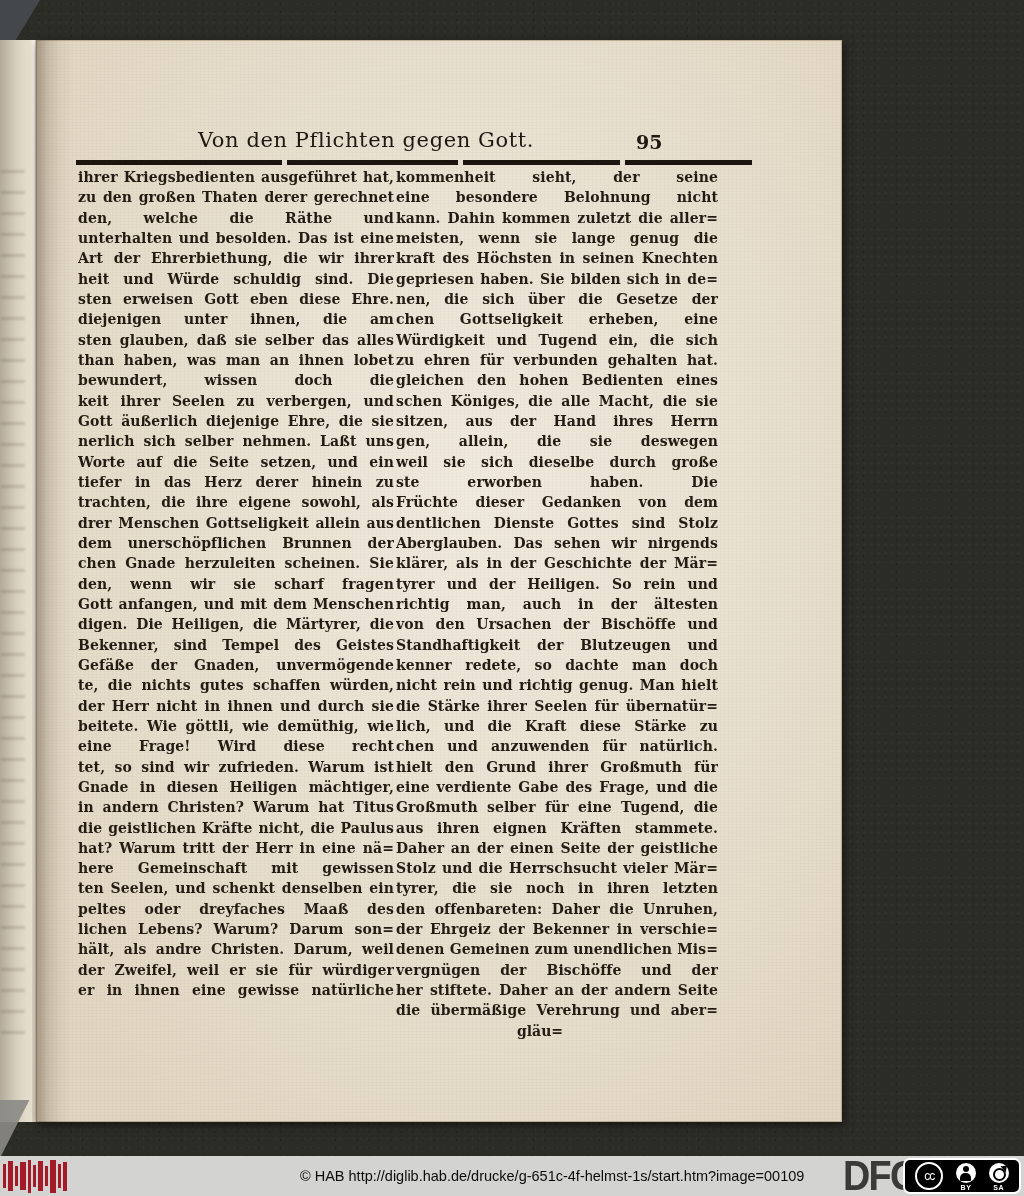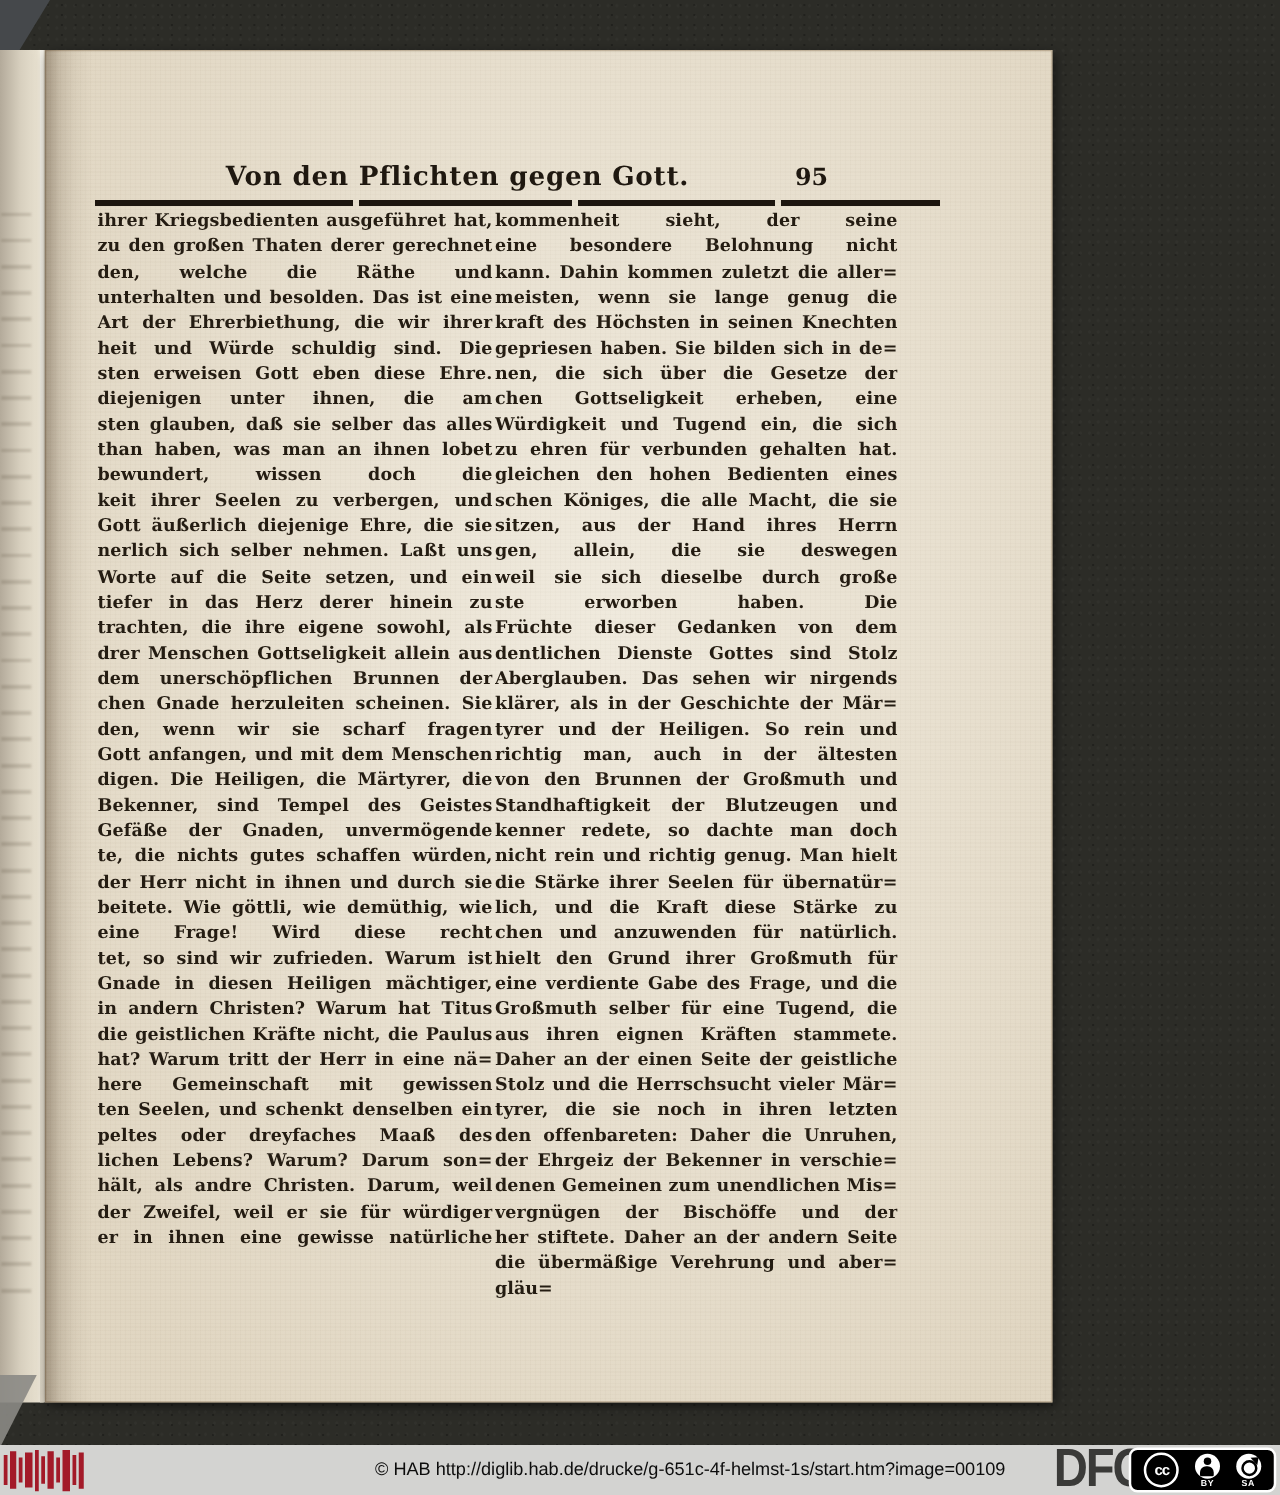--- a/index.html
+++ b/index.html
@@ -47,21 +47,21 @@
     box-shadow: inset 0 0 0 1px rgba(120,95,60,0.35), 2px 3px 9px rgba(0,0,0,0.55);
     color:#241c12;
   }
   .gutter-shadow{
     position:absolute;left:0;top:0;width:40px;height:100%;
     background:linear-gradient(90deg, rgba(70,52,32,0.40) 0, rgba(70,52,32,0.16) 12px, rgba(70,52,32,0.05) 24px, transparent 38px);
   }
 
   .running-title{
     position:absolute;left:42px;top:88px;width:576px;
-    text-align:center;font-weight:bold;font-size:21px;letter-spacing:.6px;color:#1f1810;
+    text-align:center;font-weight:normal;font-size:21px;letter-spacing:.6px;color:#1f1810;
   }
   .page-number{
     position:absolute;left:600px;top:91px;width:60px;
     font-weight:bold;font-size:19px;color:#1f1810;
   }
   .header-rule{
     position:absolute;left:40px;top:120px;width:676px;height:5px;background:#1c150e;
     -webkit-mask-image:linear-gradient(90deg,#000 0 30.5%,transparent 30.5% 31.2%,#000 31.2% 56.5%,transparent 56.5% 57.2%,#000 57.2% 80.5%,transparent 80.5% 81.2%,#000 81.2% 100%);
             mask-image:linear-gradient(90deg,#000 0 30.5%,transparent 30.5% 31.2%,#000 31.2% 56.5%,transparent 56.5% 57.2%,#000 57.2% 80.5%,transparent 80.5% 81.2%,#000 81.2% 100%);
   }
@@ -70,21 +70,21 @@
     position:absolute;top:127px;font-weight:bold;font-size:14px;color:#241c12;
   }
   .col-left{left:42px;width:316px;}
   .col-right{left:360px;width:322px;}
   .tline{
     height:20.33px;line-height:20.33px;overflow:hidden;
     text-align:justify;text-align-last:justify;letter-spacing:.1px;
   }
   .catchword{
     position:absolute;left:360px;top:981px;width:322px;height:21px;line-height:21px;
-    text-align:left;padding-right:34px;box-sizing:border-box;
+    text-align:center;padding-right:34px;box-sizing:border-box;
     font-weight:bold;font-size:14px;color:#241c12;
   }
 
   
   .footer-bar{
     position:absolute;left:0;bottom:0;width:1024px;height:40px;background:#d3d3d1;margin-top:47px;
   }
   .cal-strip{position:absolute;left:3px;top:3px;height:34px;display:flex;align-items:center;gap:2px;}
   .cal-strip i{display:block;background:#a31a28;}
   .copyright{
@@ -96,21 +96,21 @@
     font-family:"Liberation Sans", sans-serif;font-weight:800;font-size:43px;color:#3a3a38;
     letter-spacing:-2px;transform:scaleX(0.88);transform-origin:left center;
   }
   .cc-badge{
     position:absolute;right:3px;top:2px;width:106px;height:32px;
     background:#000;border:2px solid #fff;border-radius:7px;
     display:flex;align-items:center;justify-content:space-around;padding:0 4px;
   }
   .cc-circle{
     width:24px;height:24px;border:2.5px solid #fff;border-radius:50%;
-    color:#fff;font-family:"Liberation Sans", sans-serif;font-weight:bold;font-size:12px;
+    color:#fff;font-family:"Liberation Sans", sans-serif;font-weight:normal;font-size:12px;
     display:flex;align-items:center;justify-content:center;letter-spacing:-1px;
   }
   .lic-group{display:flex;flex-direction:column;align-items:center;margin-top:2px;}
   .lic-icon{width:20px;height:20px;background:#fff;border-radius:50%;position:relative;}
   .lic-label{
     font-family:"Liberation Sans", sans-serif;font-weight:bold;font-size:7px;color:#fff;
     margin-top:1px;letter-spacing:.5px;
   }
   .person-head{position:absolute;left:7px;top:3px;width:6px;height:6px;background:#000;border-radius:50%;}
   .person-body{position:absolute;left:4.5px;top:10px;width:11px;height:8px;background:#000;border-radius:5px 5px 1px 1px;}
@@ -195,21 +195,21 @@
       <div class="tline">sitzen, aus der Hand ihres Herrn empfan=</div>
       <div class="tline">gen, allein, die sie deswegen empfangen,</div>
       <div class="tline">weil sie sich dieselbe durch große Verdien=</div>
       <div class="tline">ste erworben haben.  Die gewöhnlichsten</div>
       <div class="tline">Früchte dieser Gedanken von dem außeror=</div>
       <div class="tline">dentlichen Dienste Gottes sind Stolz und</div>
       <div class="tline">Aberglauben.  Das sehen wir nirgends</div>
       <div class="tline">klärer, als in der Geschichte der Mär=</div>
       <div class="tline">tyrer und der Heiligen.  So rein und</div>
       <div class="tline">richtig man, auch in der ältesten Kirche,</div>
-      <div class="tline">von den Brunnen der Großmuth und</div>
+      <div class="tline">von den Ursachen der Bischöffe und</div>
       <div class="tline">Standhaftigkeit der Blutzeugen und Be=</div>
       <div class="tline">kenner redete, so dachte man doch davon</div>
       <div class="tline">nicht rein und richtig genug.  Man hielt</div>
       <div class="tline">die Stärke ihrer Seelen für übernatür=</div>
       <div class="tline">lich, und die Kraft diese Stärke zu brau=</div>
       <div class="tline">chen und anzuwenden für natürlich.  Man</div>
       <div class="tline">hielt den Grund ihrer Großmuth für</div>
       <div class="tline">eine verdiente Gabe des Frage, und die</div>
       <div class="tline">Großmuth selber für eine Tugend, die</div>
       <div class="tline">aus ihren eignen Kräften stammete.</div>

